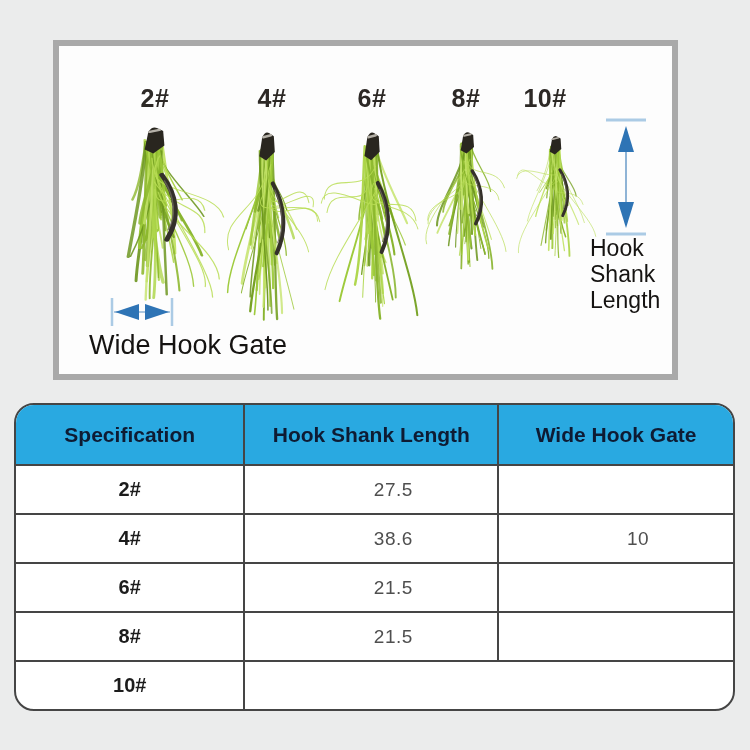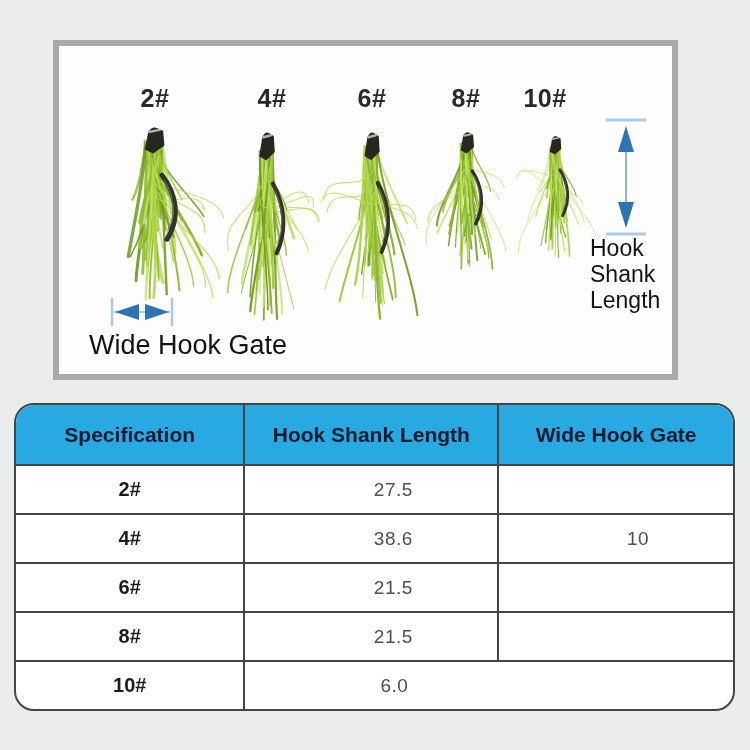--- a/index.html
+++ b/index.html
@@ -406,15 +406,14 @@
   <div class="t-row t-body-row">
     <div class="t-cell c0 spec">6#</div>
     <div class="t-cell c1 val">21.5</div>
   </div>
   <div class="t-row t-body-row">
     <div class="t-cell c0 spec">8#</div>
     <div class="t-cell c1 val">21.5</div>
   </div>
   <div class="t-row t-body-row">
     <div class="t-cell c0 spec">10#</div>
-    <div class="t-cell c2 val">6.0</div>
   </div>
 </div>
 
 </body></html>

